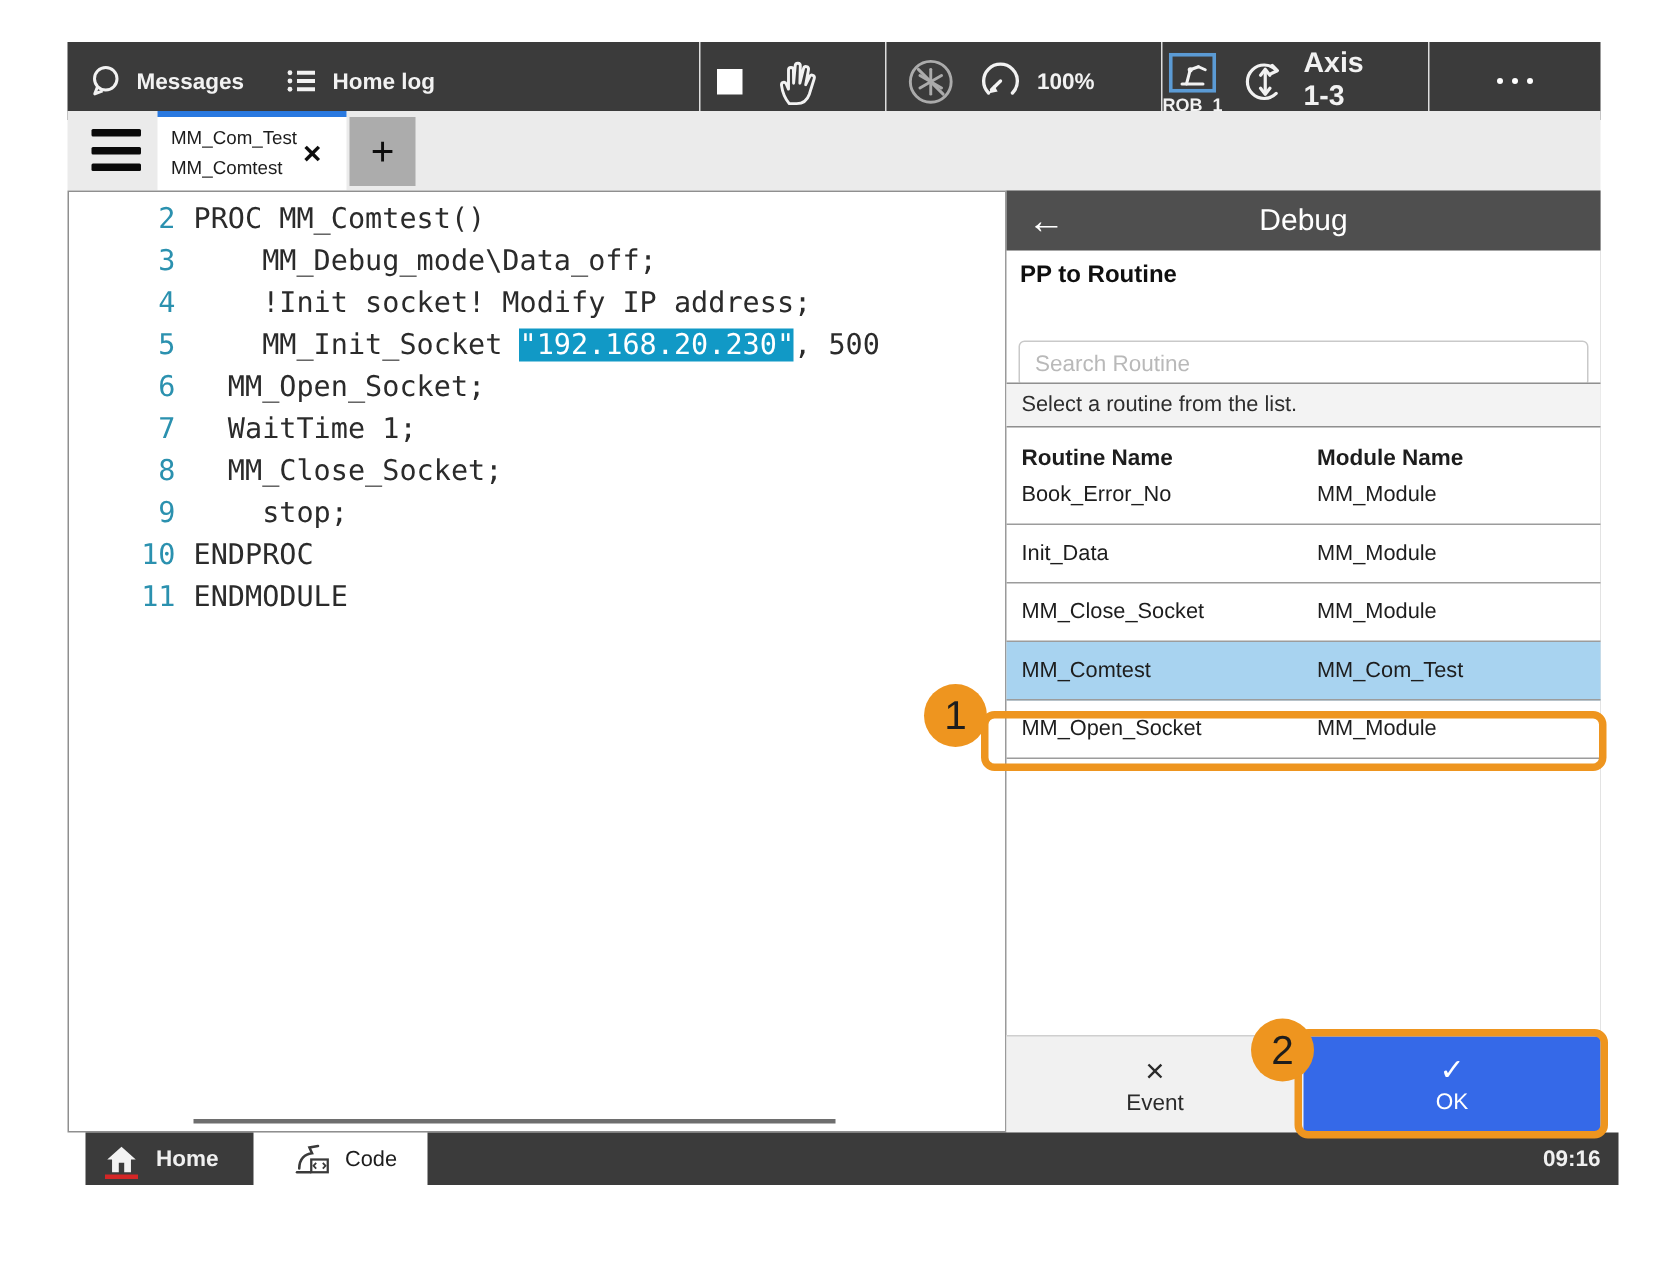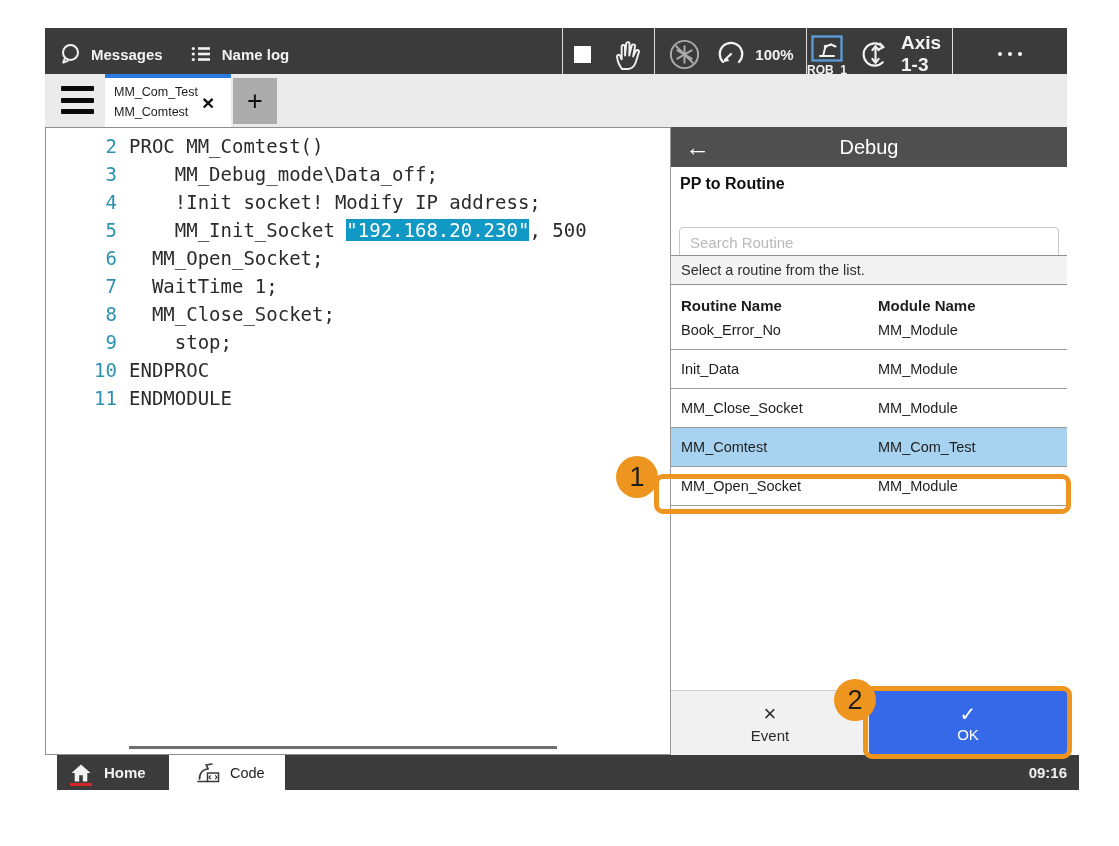--- a/index.html
+++ b/index.html
@@ -4,21 +4,21 @@
 <style>
   html,body{margin:0;padding:0;}
   body{
     width:1119px;height:846px;background:#ffffff;position:relative;overflow:hidden;
     font-family:"Liberation Sans","DejaVu Sans",sans-serif;
     --accent:#EE951F; --okblue:#3569E8; --selrow:#A8D3F0; --hl:#1199C6;
   }
   .window{position:absolute;left:45px;top:28px;width:1022px;height:762px;}
 
   
-  .topbar{position:absolute;left:0;top:0;width:100%;height:52px;background:#3B3B3B;display:flex;align-items:stretch;color:#F2F2F2;}
+  .topbar{position:absolute;left:0;top:0;width:100%;height:52px;background:#3B3B3B;display:flex;align-items:stretch;color:#F2F2F2;gap:32px;}
   .tb-left{flex:1;display:flex;align-items:center;gap:26px;padding-left:13px;}
   .tb-item{display:flex;align-items:center;gap:9px;font-size:15px;font-weight:bold;cursor:default;}
   .tb-sec{display:flex;align-items:center;justify-content:center;border-left:1px solid #DEDEDE;box-sizing:border-box;}
   .sec1{width:92px;gap:20px;} .sec2{width:152px;gap:14px;} .sec3{width:146px;gap:12px;} .sec4{width:115px;gap:6px;}
   .stop-square{width:17px;height:17px;background:#fff;}
   .pct{font-size:15px;font-weight:bold;}
   .rob-block{display:flex;flex-direction:column;align-items:center;margin-top:3px;}
   .rob-label{font-size:12px;font-weight:bold;margin-top:1px;}
   .axis-label{font-size:19px;font-weight:bold;}
   .dot{width:4px;height:4px;border-radius:50%;background:#fff;}
@@ -102,21 +102,21 @@
                 <line x1="9" y1="12" x2="21" y2="12"></line>
                 <line x1="9" y1="17.5" x2="21" y2="17.5"></line>
               </g>
               <g fill="#F2F2F2">
                 <circle cx="4.3" cy="6.5" r="1.6"></circle>
                 <circle cx="4.3" cy="12" r="1.6"></circle>
                 <circle cx="4.3" cy="17.5" r="1.6"></circle>
               </g>
             </svg>
         </span>
-        <span>Name log</span>
+        <span>Home log</span>
       </div>
     </div>
 
     <div class="tb-sec sec1">
       <div class="stop-square"></div>
       <span>
         <svg width="33" height="35" viewBox="0 0 32 36">
             <path d="M10.5 33 C8 30 5.8 25 5.2 20.5 C4.9 18.2 7.6 17.5 8.5 19.6 L10 23 L10 10 C10 7.6 13.4 7.6 13.4 10 L13.5 19 L14.6 7 C14.8 4.6 18.2 4.8 18.1 7.2 L17.8 19 L20.3 9 C20.9 6.7 24.1 7.4 23.7 9.8 L21.8 20 L24.4 14.6 C25.4 12.5 28.4 13.6 27.6 16 L24.3 26.5 C22.5 31.5 19 33 15.6 33 Z" fill="none" stroke="#F2F2F2" stroke-width="2" stroke-linejoin="round" stroke-linecap="round"></path>
           </svg>
       </span>

